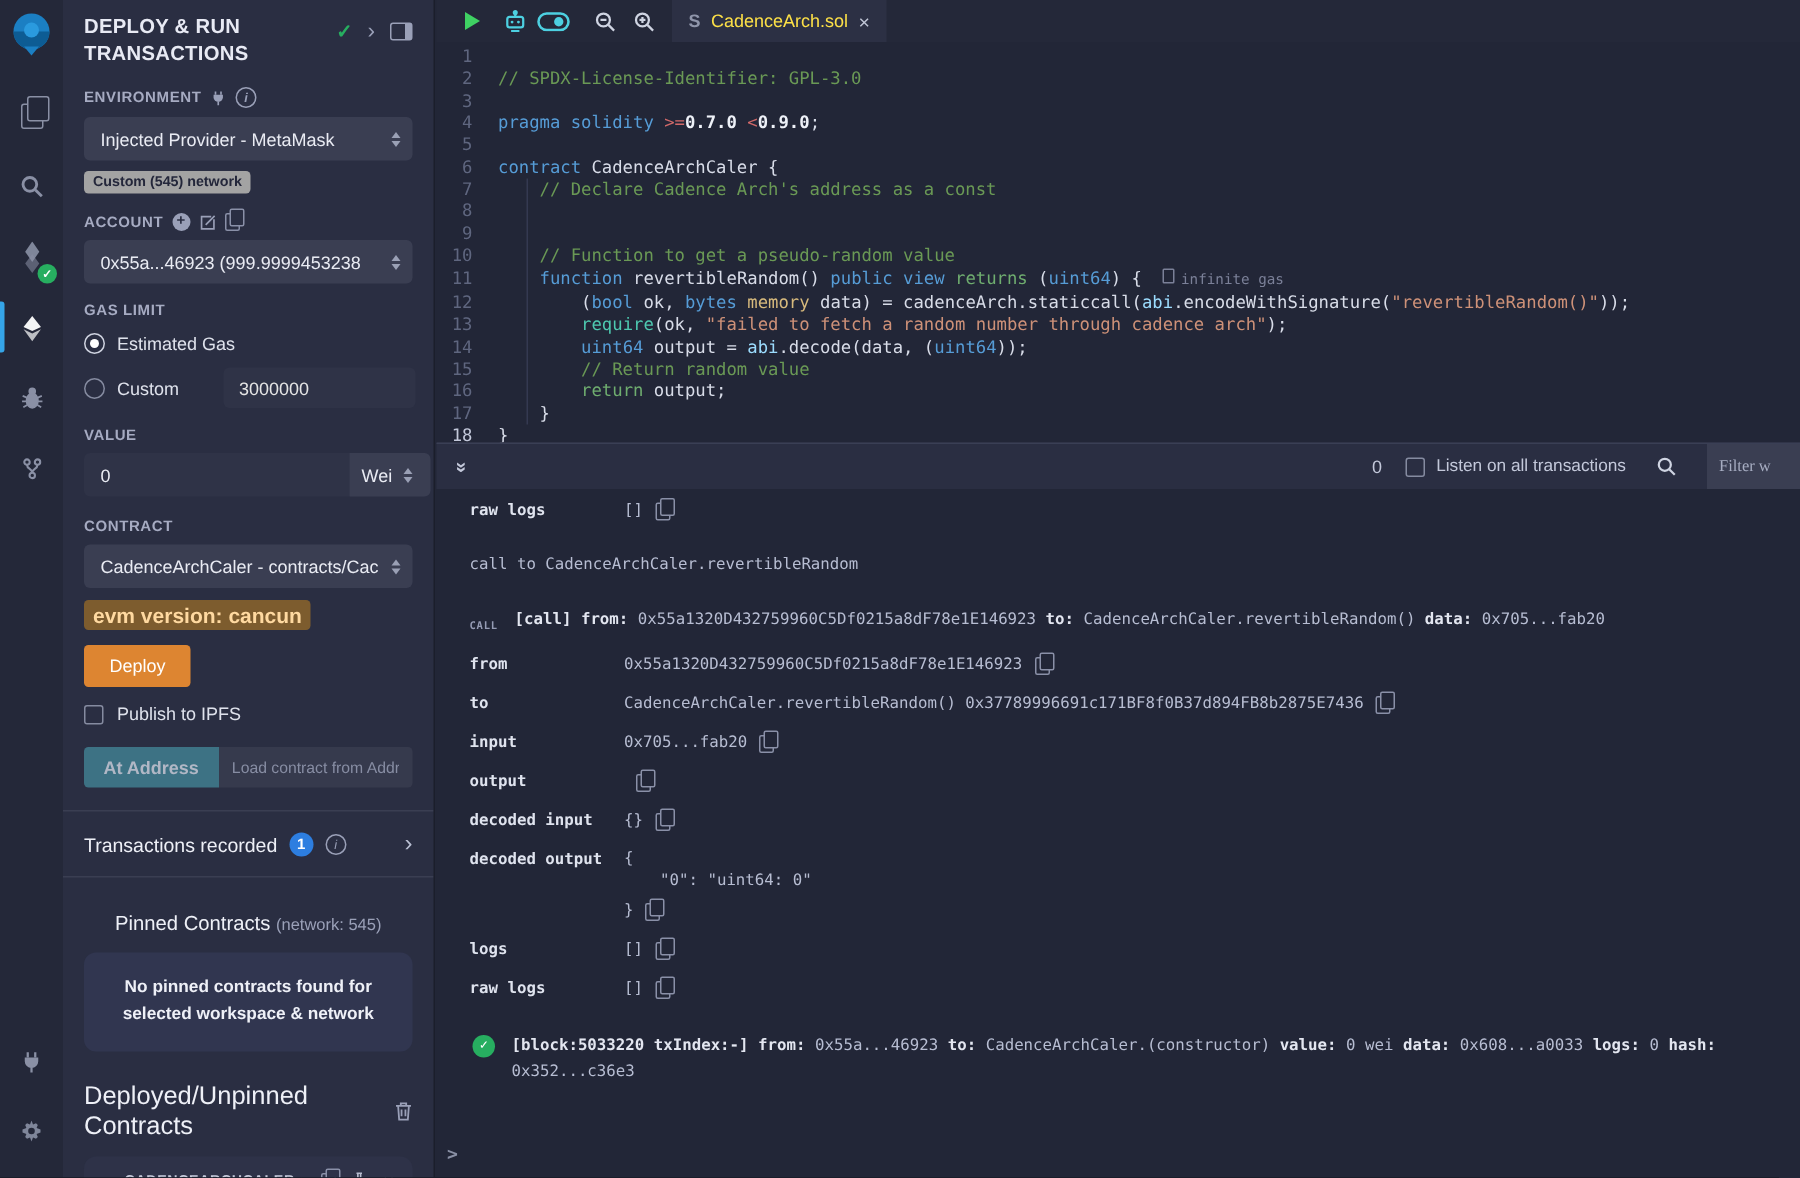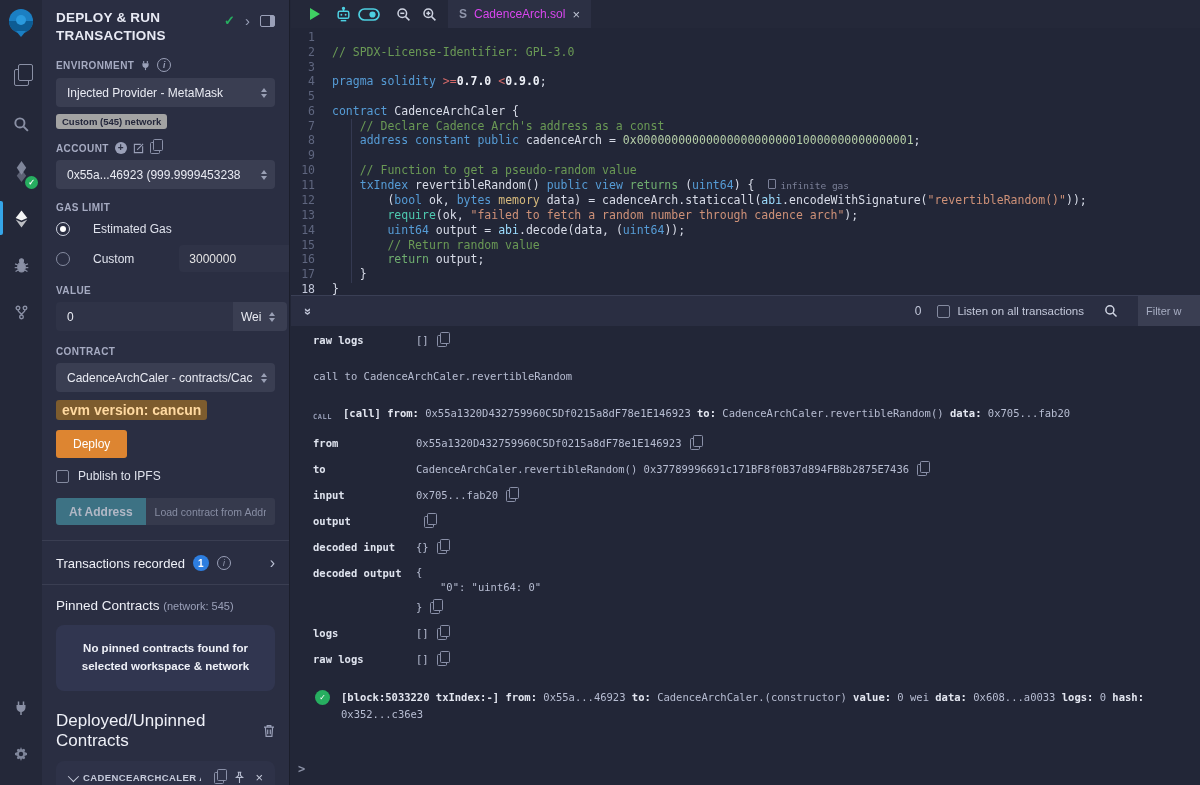--- a/index.html
+++ b/index.html
@@ -42,21 +42,21 @@
   .car-dn{width:0;height:0;border-left:3.5px solid transparent;border-right:3.5px solid transparent;border-top:4px solid #9aa0b5;}
   .badge-net{display:inline-block;margin-top:7px;background:#a3a3a3;color:#23263a;font-size:9.5px;font-weight:bold;
              padding:2px 6px;border-radius:3px;}
   .mini-ic{color:#9aa0b8;display:inline-flex;cursor:pointer;}
   .plus-circle{width:12px;height:12px;border-radius:50%;background:#9aa0b8;color:#2a2e42;font-size:10px;font-weight:bold;
                display:inline-flex;align-items:center;justify-content:center;line-height:0;cursor:pointer;}
   .icon-copy{position:relative;display:inline-block;width:8px;height:10px;border:1px solid #8a90a8;border-radius:1.5px;
              cursor:pointer;flex:none;}
   .icon-copy::after{content:"";position:absolute;left:2px;top:-4px;width:8px;height:10px;border:1px solid #8a90a8;
                     border-radius:1.5px;background:inherit;}
-  .radio-row{display:flex;align-items:center;gap:23px;margin-top:9px;font-size:12px;color:#dfe2ec;}
+  .radio-row{display:flex;align-items:center;gap:8px;margin-top:9px;font-size:12px;color:#dfe2ec;}
   .radio{width:14px;height:14px;border:1.5px solid #858ba0;border-radius:50%;box-sizing:border-box;flex:none;cursor:pointer;}
   .radio.sel{border-color:#cfd3e0;display:flex;align-items:center;justify-content:center;}
   .radio.sel::after{content:"";width:6px;height:6px;background:#fff;border-radius:50%;}
   .gas-input{margin-left:22px;width:128px;height:27px;background:#2f3347;border:none;border-radius:4px;color:#e5e5e5;
              font-size:12px;padding:0 10px;box-sizing:border-box;}
   .val-group{display:flex;margin-top:6px;height:29px;}
   .val-input{flex:1;background:#2f3347;border:none;border-radius:4px 0 0 4px;color:#e9ebf3;font-size:12px;padding:0 11px;}
   .wei-select{width:66px;background:#3a3e52;border-radius:0 4px 4px 0;display:flex;align-items:center;
               justify-content:flex-end;padding:0 8px;font-size:12px;color:#e9ebf3;cursor:pointer;gap:2px;}
   .wei-select span{margin-right:2px;}
@@ -71,21 +71,21 @@
               padding:0 13px;opacity:.85;cursor:pointer;font-family:inherit;}
   .ataddr-input{flex:1;background:#363a4d;border:none;border-radius:0 3px 3px 0;color:#c9cfdf;font-size:10.5px;
                 padding:0 9px;min-width:0;}
   .ataddr-input::placeholder{color:#878da3;}
   .divider{border-top:1px solid #3a3e52;margin:15px -14px 0;}
   .tx-row{display:flex;align-items:center;gap:8px;padding:13px 0 12px;}
   .tx-title{font-size:13px;color:#eef0f7;}
   .badge-count{width:16px;height:16px;border-radius:50%;background:#2d7ee0;color:#fff;font-size:10px;font-weight:bold;
                display:flex;align-items:center;justify-content:center;flex:none;}
   .tx-chev{margin-left:auto;font-size:16px;color:#b9bfd2;cursor:pointer;}
-  .pinned-title{margin-top:13px;font-size:13.5px;color:#eef0f7;}
+  .pinned-title{margin-top:23px;font-size:13.5px;color:#eef0f7;text-align:center;}
   .pinned-sub{font-size:11px;color:#9aa0b8;}
   .empty-box{margin-top:12px;background:#313650;border-radius:8px;padding:15px 14px;text-align:center;
              font-size:11.5px;font-weight:bold;color:#eef0f7;line-height:1.55;}
   .dep-row{display:flex;align-items:center;margin-top:20px;}
   .dep-title{font-size:17px;color:#eef0f7;}
   .trash{margin-left:auto;color:#9aa0b8;cursor:pointer;display:flex;}
   .card{margin-top:10px;background:#2e3248;border-radius:8px;padding:10px 12px 14px;}
   .card-head{display:flex;align-items:center;gap:7px;}
   .chev-dn{width:7px;height:7px;border-right:1.7px solid #c6cbdb;border-bottom:1.7px solid #c6cbdb;
            transform:rotate(45deg) translateY(-2px);cursor:pointer;flex:none;}
@@ -96,21 +96,21 @@
   .bal-row{display:flex;align-items:center;margin-top:11px;font-size:10px;font-weight:bold;color:#b6bccf;}
   
   #main{position:absolute;left:291px;top:0;width:909px;height:785px;}
   #topbar{height:28px;background:#242839;display:flex;align-items:center;padding-left:13px;}
   .tb-ic{display:flex;align-items:center;justify-content:center;width:22px;height:22px;cursor:pointer;}
   .play{width:0;height:0;border-top:6px solid transparent;border-bottom:6px solid transparent;border-left:10px solid #3fd163;}
   .teal{color:#4dd0e1;}
   .graylight{color:#cfd4e2;}
   .tab{margin-left:8px;height:28px;background:#2c3044;display:flex;align-items:center;gap:7px;padding:0 11px;cursor:pointer;}
   .tab-s{font-weight:bold;color:#8f95aa;font-size:12px;}
-  .tab-label{font-size:12px;color:#d946ef;}
+  .tab-label{font-size:12px;color:#fde047;}
   .tab-x{color:#c0c5d5;font-size:13px;line-height:1;}
   #editor{position:relative;height:267px;background:#222637;overflow:hidden;padding-top:2px;
           font-family:"DejaVu Sans Mono",monospace;font-size:11.5px;line-height:14.75px;}
   .code-line{display:flex;white-space:pre;}
   .gutter{width:24px;text-align:right;margin-right:17px;color:#5f667f;flex:none;}
   .gutter.cur{color:#c3c8da;}
   .indent-guide{position:absolute;left:60px;top:91px;width:1px;height:164px;background:#343951;}
   .tk-w{color:#d8dce8;} .tk-c{color:#6a9955;} .tk-k{color:#569cd6;} .tk-o{color:#d16969;}
   .tk-n{color:#eef1f8;font-weight:bold;} .tk-num{color:#b5cea8;} .tk-s{color:#ce9178;}
   .tk-m{color:#d7ba7d;} .tk-g{color:#6fad6f;} .tk-rq{color:#4ec9b0;} .tk-ab{color:#9cdcfe;}
@@ -118,21 +118,21 @@
   .tk-ghost::before{content:"";display:inline-block;width:6px;height:8px;border:1px solid #7b8098;
                     border-radius:1px;margin:0 4px 0 14px;}
   
   #terminal{position:absolute;top:295px;left:0;width:909px;height:490px;background:#222637;}
   #term-header{height:30px;background:#2a2e42;border-top:1px solid #3a3f55;display:flex;align-items:center;
                padding:0 0 0 8px;}
   .collapse{color:#c3c8da;font-size:13px;font-weight:bold;transform:rotate(-90deg);cursor:pointer;width:14px;text-align:center;}
   .th-right{margin-left:auto;display:flex;align-items:center;gap:16px;}
   .th-count{font-size:12px;color:#c3c8da;}
   .listen{display:flex;align-items:center;gap:7px;font-size:11.5px;color:#c3c8da;}
-  .filter{width:54px;height:30px;background:#3a3e52;border:none;color:#c6cbdc;font-size:11px;padding:0 0 0 8px;flex:none;}
+  .filter{width:54px;height:30px;background:#3a3e52;border:none;color:#c6cbdc;font-size:11px;padding:0 0 0 8px;flex:none;font-family:Liberation Serif, serif;}
   .filter::placeholder{color:#a7adc2;}
   #term-body{padding:6px 5px 0 22px;font-family:"DejaVu Sans Mono",monospace;font-size:10.5px;color:#b7bdd2;}
   .trow{display:flex;margin-top:9px;line-height:17px;}
   .trow:first-child{margin-top:0;}
   .tlabel{width:103px;flex:none;font-weight:bold;color:#dfe3ee;}
   .tvalue{display:flex;align-items:center;gap:8px;}
   .tvalue .icon-copy,.tml .icon-copy{background:#222637;}
   .tml{display:block;}
   .tml-line{line-height:14.5px;}
   .tml-ind{padding-left:24px;}
@@ -430,24 +430,24 @@
     <div id="editor">
       <div class="indent-guide"></div>
       <div>
           <div class="code-line"><span class="gutter">1</span><span></span></div>
           <div class="code-line"><span class="gutter">2</span><span><span class="tk-c">// SPDX-License-Identifier: GPL-3.0</span></span></div>
           <div class="code-line"><span class="gutter">3</span><span></span></div>
           <div class="code-line"><span class="gutter">4</span><span><span class="tk-k">pragma solidity </span><span class="tk-o">&gt;=</span><span class="tk-n">0.7.0 </span><span class="tk-o">&lt;</span><span class="tk-n">0.9.0</span><span class="tk-w">;</span></span></div>
           <div class="code-line"><span class="gutter">5</span><span></span></div>
           <div class="code-line"><span class="gutter">6</span><span><span class="tk-k">contract </span><span class="tk-w">CadenceArchCaler {</span></span></div>
           <div class="code-line"><span class="gutter">7</span><span><span class="tk-c">    // Declare Cadence Arch's address as a const</span></span></div>
-          <div class="code-line"><span class="gutter">8</span><span><span class="tk-w">    </span><span class="tk-k">address constant public </span><span class="tk-w">cadenceArch = </span><span class="tk-num">0x0000000000000000000000010000000000000001</span><span class="tk-w">;</span></span></div>
+          <div class="code-line"><span class="gutter">8</span></div>
           <div class="code-line"><span class="gutter">9</span><span></span></div>
           <div class="code-line"><span class="gutter">10</span><span><span class="tk-c">    // Function to get a pseudo-random value</span></span></div>
-          <div class="code-line"><span class="gutter">11</span><span><span class="tk-w">    </span><span class="tk-k">txIndex </span><span class="tk-w">revertibleRandom() </span><span class="tk-k">public view </span><span class="tk-g">returns</span><span class="tk-w"> (</span><span class="tk-k">uint64</span><span class="tk-w">) {</span><span class="tk-ghost">infinite gas</span></span></div>
+          <div class="code-line"><span class="gutter">11</span><span><span class="tk-w">    </span><span class="tk-k">function </span><span class="tk-w">revertibleRandom() </span><span class="tk-k">public view </span><span class="tk-g">returns</span><span class="tk-w"> (</span><span class="tk-k">uint64</span><span class="tk-w">) {</span><span class="tk-ghost">infinite gas</span></span></div>
           <div class="code-line"><span class="gutter">12</span><span><span class="tk-w">        (</span><span class="tk-k">bool</span><span class="tk-w"> ok, </span><span class="tk-k">bytes</span><span class="tk-w"> </span><span class="tk-m">memory</span><span class="tk-w"> data) = cadenceArch.staticcall(</span><span class="tk-ab">abi</span><span class="tk-w">.encodeWithSignature(</span><span class="tk-s">"revertibleRandom()"</span><span class="tk-w">));</span></span></div>
           <div class="code-line"><span class="gutter">13</span><span><span class="tk-w">        </span><span class="tk-rq">require</span><span class="tk-w">(ok, </span><span class="tk-s">"failed to fetch a random number through cadence arch"</span><span class="tk-w">);</span></span></div>
           <div class="code-line"><span class="gutter">14</span><span><span class="tk-w">        </span><span class="tk-k">uint64</span><span class="tk-w"> output = </span><span class="tk-ab">abi</span><span class="tk-w">.decode(data, (</span><span class="tk-k">uint64</span><span class="tk-w">));</span></span></div>
           <div class="code-line"><span class="gutter">15</span><span><span class="tk-c">        // Return random value</span></span></div>
           <div class="code-line"><span class="gutter">16</span><span><span class="tk-w">        </span><span class="tk-g">return</span><span class="tk-w"> output;</span></span></div>
           <div class="code-line"><span class="gutter">17</span><span><span class="tk-w">    }</span></span></div>
           <div class="code-line"><span class="gutter cur">18</span><span><span class="tk-w">}</span></span></div>
         </div>
     </div>
 

